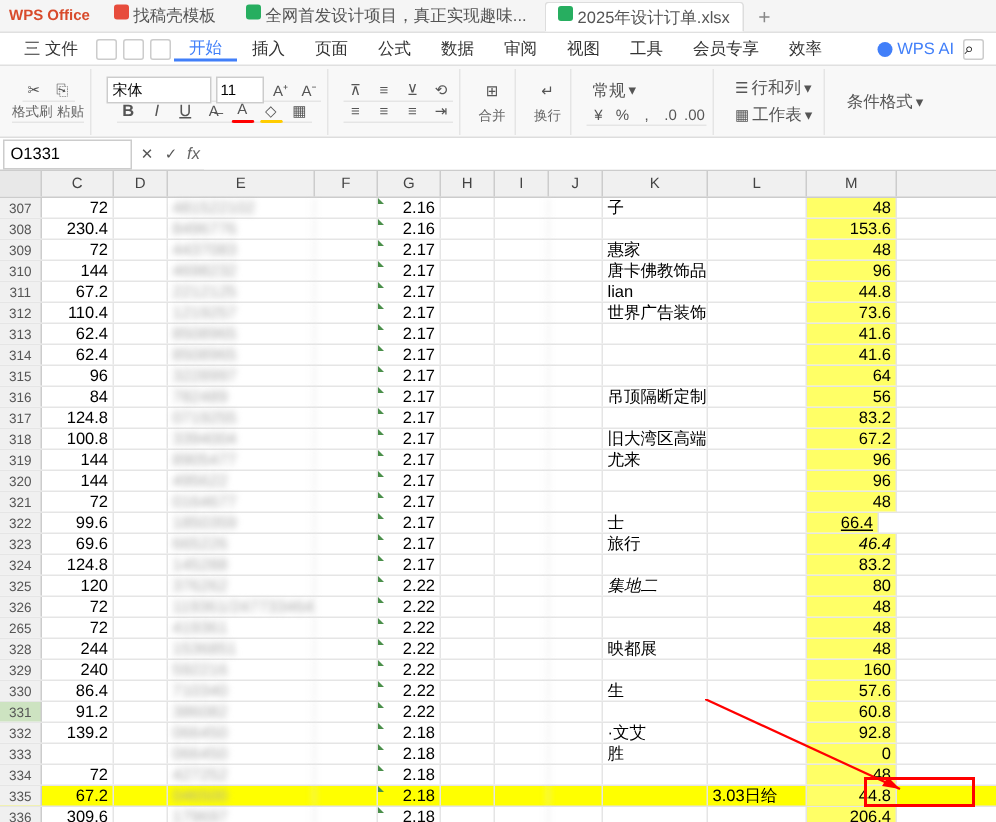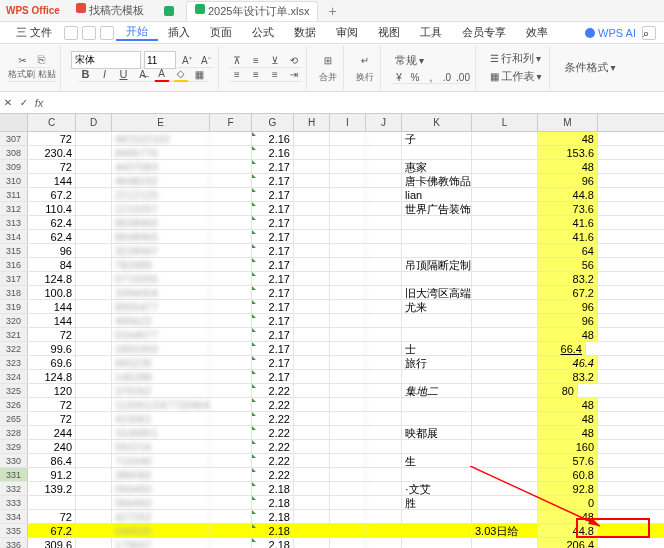--- a/index.html
+++ b/index.html
@@ -48,20 +48,21 @@
 <body>
 
 <div class="titlebar">
   <span class="logo">WPS Office</span>
   <span class="tab">
       <span class="tab-icon" style="background:#e74c3c;border-radius:2px"></span>
       <span>找稿壳模板</span>
     </span>
   <span class="tab">
       <span class="tab-icon" style="background:#27ae60;border-radius:2px"></span>
+      <span>全网首发设计项目，真正实现趣味...</span>
     </span>
   <span class="tab active">
       <span class="tab-icon" style="background:#27ae60;border-radius:2px"></span>
       <span>2025年设计订单.xlsx</span>
     </span>
   <span class="tab-plus">+</span>
 </div>
 
 <div class="menubar">
   <span class="m">三 文件</span>
@@ -154,20 +155,23 @@
   <div class="ribbon-right">
     <span class="dd">☰ <span>行和列</span> ▾</span>
     <span class="dd">▦ <span>工作表</span> ▾</span>
   </div>
   <div class="ribbon-right" style="border-right:none">
     <span class="dd"><span>条件格式</span> ▾</span>
   </div>
 </div>
 
 <div class="formulabar">
+  <div class="namebox">
+      <span>O1331</span>
+    </div>
   <span class="tb">✕</span>
   <span class="tb">✓</span>
   <span class="fx">fx</span>
   <input class="fbar-input" style="">
 </div>
 
 <div class="grid">
   <div class="colhead">
     <div class="rh-corner"></div>
     <div id="colheads" style="display: flex;">
@@ -442,21 +446,21 @@
         <div class="cell c-r" style="width: 48px;"><span>120</span></div>
         <div class="cell " style="width: 36px;"><span></span></div>
         <div class="cell blur" style="width: 98px;"><span>376262</span></div>
         <div class="cell " style="width: 42px;"><span></span></div>
         <div class="cell c-r" style="width: 42px;"><span class="gt"></span><span>2.22</span></div>
         <div class="cell " style="width: 36px;"><span></span></div>
         <div class="cell blur" style="width: 36px;"><span></span></div>
         <div class="cell " style="width: 36px;"><span></span></div>
         <div class="cell " style="width: 70px; font-style: italic;"><span>集地二</span></div>
         <div class="cell " style="width: 66px;"><span></span></div>
-        <div class="cell c-r hl2" style="width: 40px;"><span>80</span></div>
+        <div class="cell c-r hl2" style="width: 60px;"><span>80</span></div>
       </div>
       <div class="row">
         <div class="rowhead">326</div>
         <div class="cell c-r" style="width: 48px;"><span>72</span></div>
         <div class="cell " style="width: 36px;"><span></span></div>
         <div class="cell blur" style="width: 98px;"><span>119361/247733464932…</span></div>
         <div class="cell " style="width: 42px;"><span></span></div>
         <div class="cell c-r" style="width: 42px;"><span class="gt"></span><span>2.22</span></div>
         <div class="cell " style="width: 36px;"><span></span></div>
         <div class="cell blur" style="width: 36px;"><span></span></div>

